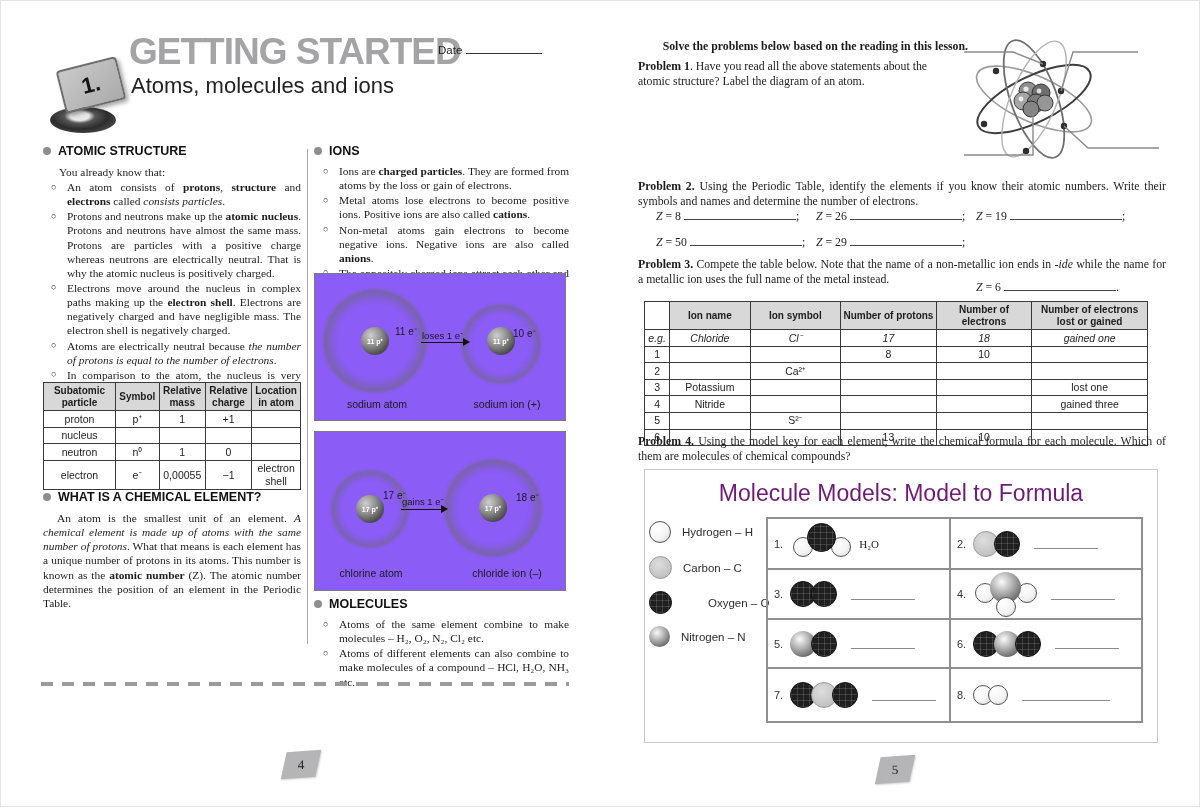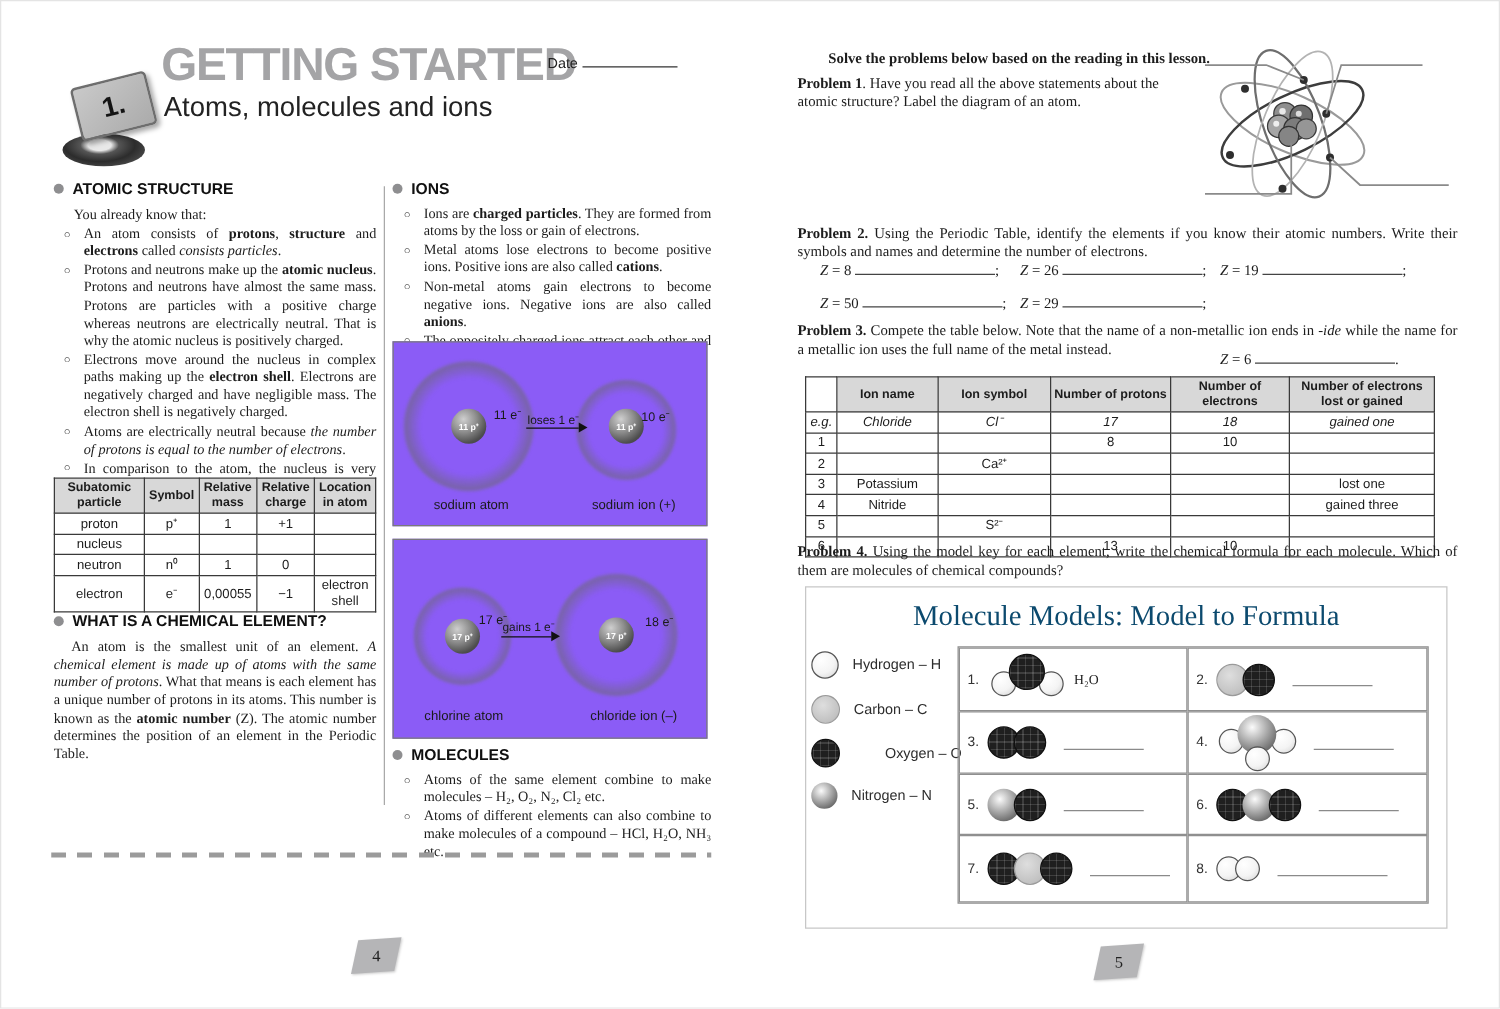--- a/index.html
+++ b/index.html
@@ -63,21 +63,21 @@
   .page-tab{width:34px;height:27px;background:#b5b5b7;transform:skewX(-16deg) rotate(-4deg);
      display:flex;align-items:center;justify-content:center;box-shadow:1px 1px 2px rgba(0,0,0,.2);}
   .page-tab span{transform:skewX(16deg) rotate(4deg);font-size:13px;color:#222;}
 
   
   .serif-par{font-size:11.8px;line-height:1.26;text-align:justify;}
   .z-item{position:absolute;font-size:11.8px;white-space:nowrap;}
   .z-blank{display:inline-block;width:112px;border-bottom:1px solid #444;height:11px;}
 
   .model-box{border:1.5px solid #c7c7c7;background:#fff;}
-  .model-title{font-family:Liberation Serif, serif;font-size:23px;color:#0c4a6e;text-align:center;}
+  .model-title{font-family:Liberation Sans, sans-serif;font-size:23px;color:#701a75;text-align:center;}
   .key-item{position:absolute;display:flex;align-items:center;gap:11px;
      font-family:"Liberation Sans",sans-serif;font-size:11.5px;color:#2d2d2d;}
   .key-circle{width:21px;height:21px;border-radius:50%;flex:0 0 auto;}
 
   .mgrid{position:absolute;display:grid;grid-template-columns:183px 192px;grid-template-rows:51px 50px 49px 54px;
      border:1.2px solid #8f8f8f;}
   .mcell{border:0.6px solid #8f8f8f;display:flex;align-items:center;padding:0 6px;gap:7px;}
   .mnum{font-family:"Liberation Sans",sans-serif;font-size:11px;color:#333;}
   .mans{font-size:11px;color:#222;}
   .mol-blank{display:inline-block;width:64px;border-bottom:1px solid #8a8a8a;height:10px;}

